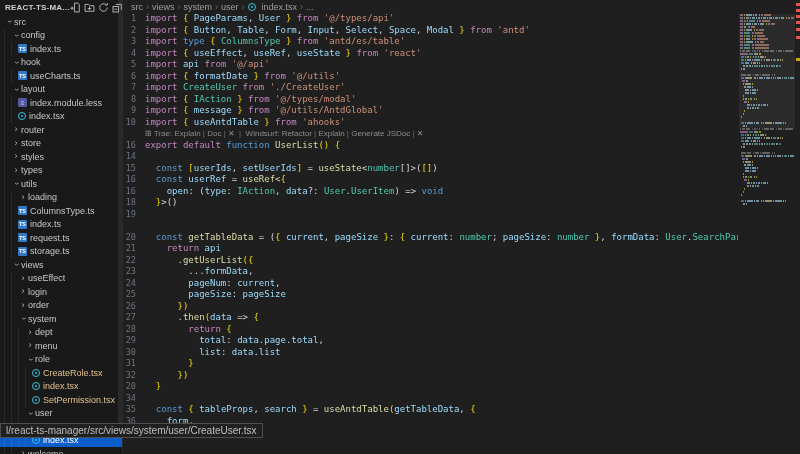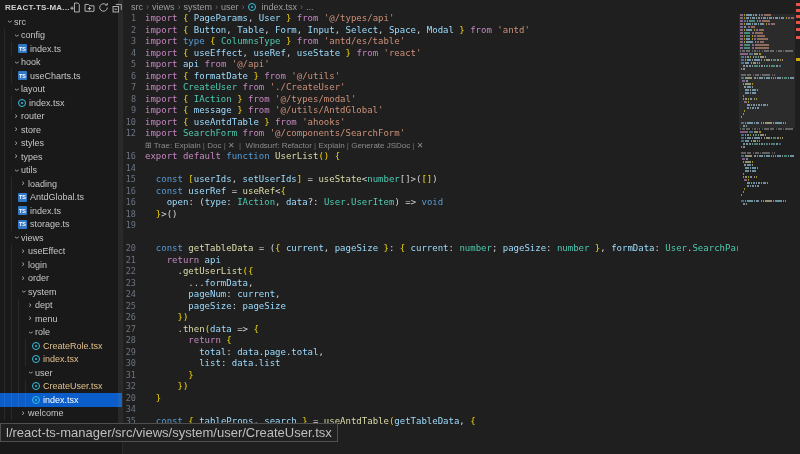--- a/index.html
+++ b/index.html
@@ -22,21 +22,21 @@
   .chev.open{transform:rotate(90deg)}
   .fico{width:9px;height:9px;flex:none;margin-right:3px;display:flex;align-items:center;justify-content:center;border-radius:1px}
   .fico.ts{background:var(--c-ts_icon,#3178c6);color:#fff;font-size:5.5px;font-weight:bold}
   .fico.react{width:8px;height:8px;border:1px solid var(--c-react_icon,#35c1e0);border-radius:50%}
   .fico.react::after{content:"";width:2px;height:2px;border-radius:50%;background:var(--c-react_icon,#35c1e0)}
   .fico.less{background:#53589e;color:#d6daff;font-size:6px}
   .tlabel{overflow:hidden}
   .side-scroll{position:absolute;right:0;top:0;width:4px;height:95%;background:rgba(140,140,140,.14)}
 
   
-  .tooltip{position:absolute;left:0;top:423px;z-index:60;background:#202020;border:1px solid #4f4f4f;color:#bfbfbf;font-size:13px;padding:1px 5px;white-space:nowrap}
+  .tooltip{position:absolute;left:0;top:423px;z-index:60;background:#202020;border:1px solid #4f4f4f;color:#bfbfbf;font-size:10px;padding:1px 5px;white-space:nowrap}
 
   
   .editor{flex:1;position:relative;overflow:hidden}
   .breadcrumb{height:13px;display:flex;align-items:center;font-size:9px;color:#9d9d9d;padding-left:8px;gap:3px;white-space:nowrap}
   .bsep{color:#6b6b6b}
   .bitem{cursor:pointer}
   .code{position:absolute;top:13px;left:0;right:62px;bottom:0;font-family:"DejaVu Sans Mono",monospace;font-size:9px;line-height:11.5px;overflow:hidden}
   .crow{display:flex;height:11.5px}
   .ln{width:22px;flex:none;text-align:right;padding-right:9px;color:#6b7480;font-size:8.5px}
   .ct{white-space:pre}
@@ -120,20 +120,26 @@
           <span class="tlabel">useCharts.ts</span>
         </div>
         <div class="trow">
           <span class="guide"></span>
           <span class="chev open">›</span>
           <span class="tlabel">layout</span>
         </div>
         <div class="trow">
           <span class="guide"></span>
           <span class="guide"></span>
+          <span class="fico less">≡</span>
+          <span class="tlabel">index.module.less</span>
+        </div>
+        <div class="trow">
+          <span class="guide"></span>
+          <span class="guide"></span>
           <span class="fico react"></span>
           <span class="tlabel">index.tsx</span>
         </div>
         <div class="trow">
           <span class="guide"></span>
           <span class="chev">›</span>
           <span class="tlabel">router</span>
         </div>
         <div class="trow">
           <span class="guide"></span>
@@ -158,32 +164,38 @@
         <div class="trow">
           <span class="guide"></span>
           <span class="guide"></span>
           <span class="chev">›</span>
           <span class="tlabel">loading</span>
         </div>
         <div class="trow">
           <span class="guide"></span>
           <span class="guide"></span>
           <span class="fico ts">TS</span>
-          <span class="tlabel">AntdGlobal.ts</span>
+          <span class="tlabel">ColumnsType.ts</span>
         </div>
         <div class="trow">
           <span class="guide"></span>
           <span class="guide"></span>
           <span class="fico ts">TS</span>
           <span class="tlabel">index.ts</span>
         </div>
         <div class="trow">
           <span class="guide"></span>
           <span class="guide"></span>
           <span class="fico ts">TS</span>
+          <span class="tlabel">request.ts</span>
+        </div>
+        <div class="trow">
+          <span class="guide"></span>
+          <span class="guide"></span>
+          <span class="fico ts">TS</span>
           <span class="tlabel">storage.ts</span>
         </div>
         <div class="trow">
           <span class="guide"></span>
           <span class="chev open">›</span>
           <span class="tlabel">views</span>
         </div>
         <div class="trow">
           <span class="guide"></span>
           <span class="guide"></span>
@@ -237,20 +249,28 @@
           <span class="fico react"></span>
           <span class="tlabel">CreateRole.tsx</span>
         </div>
         <div class="trow mod">
           <span class="guide"></span>
           <span class="guide"></span>
           <span class="guide"></span>
           <span class="guide"></span>
           <span class="fico react"></span>
           <span class="tlabel">index.tsx</span>
+        </div>
+        <div class="trow mod">
+          <span class="guide"></span>
+          <span class="guide"></span>
+          <span class="guide"></span>
+          <span class="guide"></span>
+          <span class="fico react"></span>
+          <span class="tlabel">SetPermission.tsx</span>
         </div>
         <div class="trow">
           <span class="guide"></span>
           <span class="guide"></span>
           <span class="guide"></span>
           <span class="chev open">›</span>
           <span class="tlabel">user</span>
         </div>
         <div class="trow mod">
           <span class="guide"></span>
@@ -327,24 +347,20 @@
           <span class="ct"><span class="tk-k">import </span><span class="tk-g">{ </span><span class="tk-t">IAction</span><span class="tk-g"> }</span><span class="tk-k"> from </span><span class="tk-s">'@/types/modal'</span></span>
         </div>
         <div class="crow">
           <span class="ln">9</span>
           <span class="ct"><span class="tk-k">import </span><span class="tk-g">{ </span><span class="tk-v">message</span><span class="tk-g"> }</span><span class="tk-k"> from </span><span class="tk-s">'@/utils/AntdGlobal'</span></span>
         </div>
         <div class="crow">
           <span class="ln">10</span>
           <span class="ct"><span class="tk-k">import </span><span class="tk-g">{ </span><span class="tk-v">useAntdTable</span><span class="tk-g"> }</span><span class="tk-k"> from </span><span class="tk-s">'ahooks'</span></span>
         </div>
-        <div class="crow">
-          <span class="ln">12</span>
-          <span class="ct"><span class="tk-k">import </span><span class="tk-t">SearchForm</span><span class="tk-k"> from </span><span class="tk-s">'@/components/SearchForm'</span></span>
-        </div>
         <div class="crow annrow">
           <span class="ln"></span>
           <span class="ct"><span class="tk-ai">⊞ </span><span class="tk-al">Trae: </span><span class="tk-ak">Explain</span><span class="tk-as"> | </span><span class="tk-ak">Doc</span><span class="tk-as"> | </span><span class="tk-ax">✕</span><span class="tk-as">  |  </span><span class="tk-al">Windsurf: </span><span class="tk-ak">Refactor</span><span class="tk-as"> | </span><span class="tk-ak">Explain</span><span class="tk-as"> | </span><span class="tk-ak">Generate JSDoc</span><span class="tk-as"> | </span><span class="tk-ax">✕</span></span>
         </div>
         <div class="crow">
           <span class="ln">16</span>
           <span class="ct"><span class="tk-k">export default </span><span class="tk-b">function </span><span class="tk-f">UserList</span><span class="tk-g">() {</span></span>
         </div>
         <div class="crow">
           <span class="ln">14</span>

